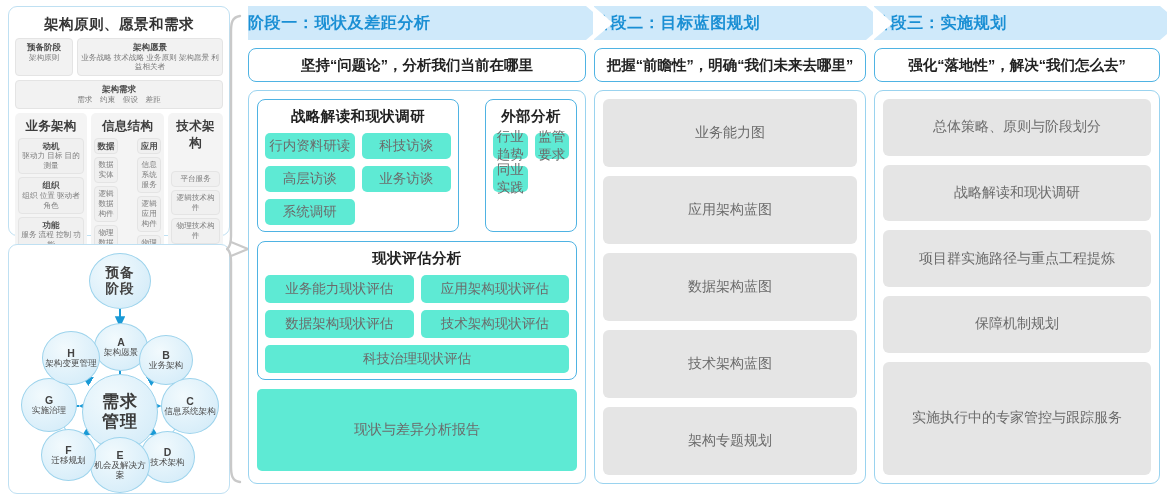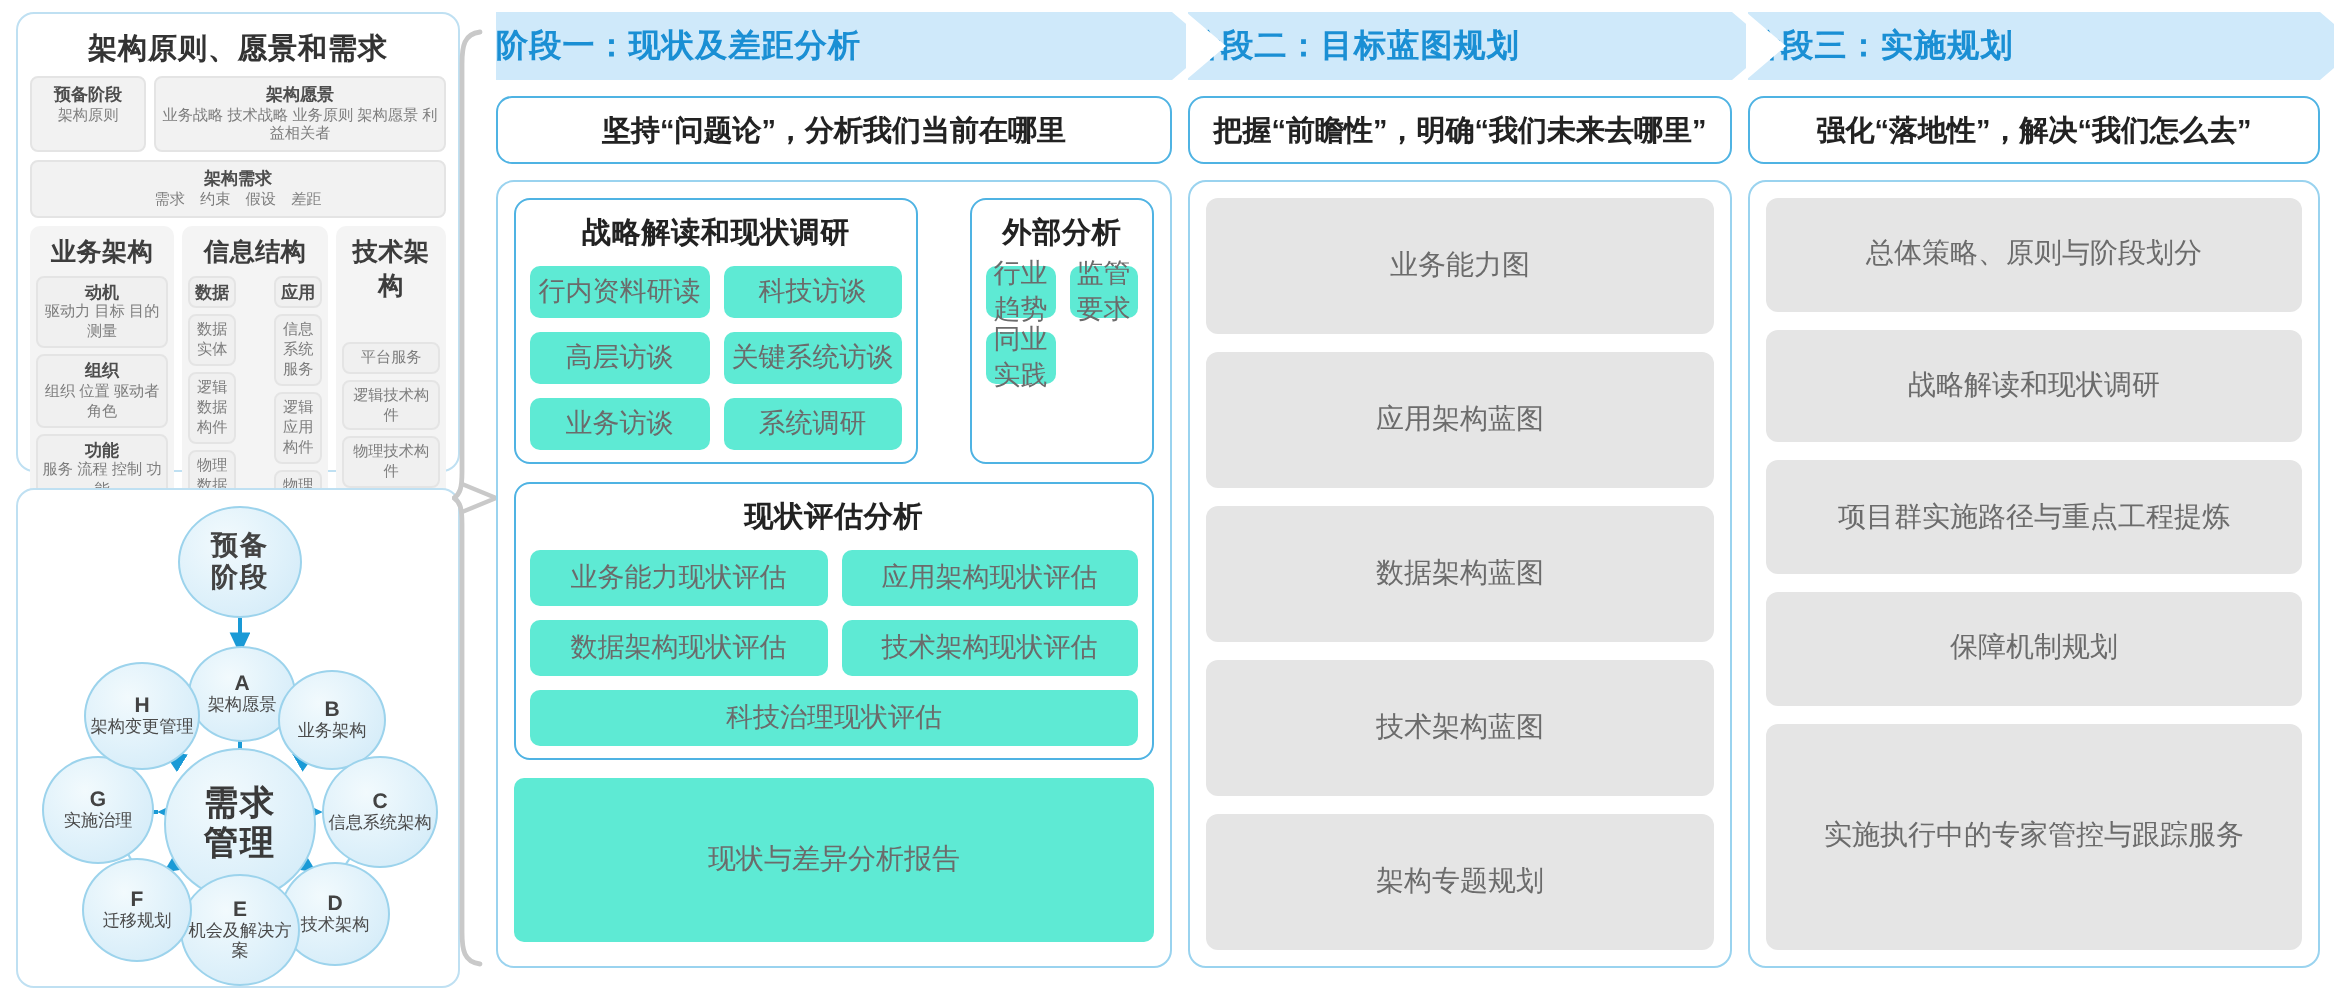--- a/index.html
+++ b/index.html
@@ -315,21 +315,20 @@
     </div>
     <div class="phase-body" style="height:394px">
 
       <div style="display:flex;gap:26px">
         <div class="sec" style="flex:1">
           <div class="sec-title">战略解读和现状调研</div>
           <div class="grid2">
             <div class="chip" style="height:26px">行内资料研读</div>
             <div class="chip" style="height:26px">科技访谈</div>
             <div class="chip" style="height:26px">高层访谈</div>
-            <div class="chip" style="height:26px">关键系统访谈</div>
             <div class="chip" style="height:26px">业务访谈</div>
             <div class="chip" style="height:26px">系统调研</div>
           </div>
         </div>
 
         <div class="sec" style="width:92px">
           <div class="sec-title">外部分析</div>
           <div class="grid1">
             <div class="chip" style="height:26px">行业趋势</div>
             <div class="chip" style="height:26px">监管要求</div>

